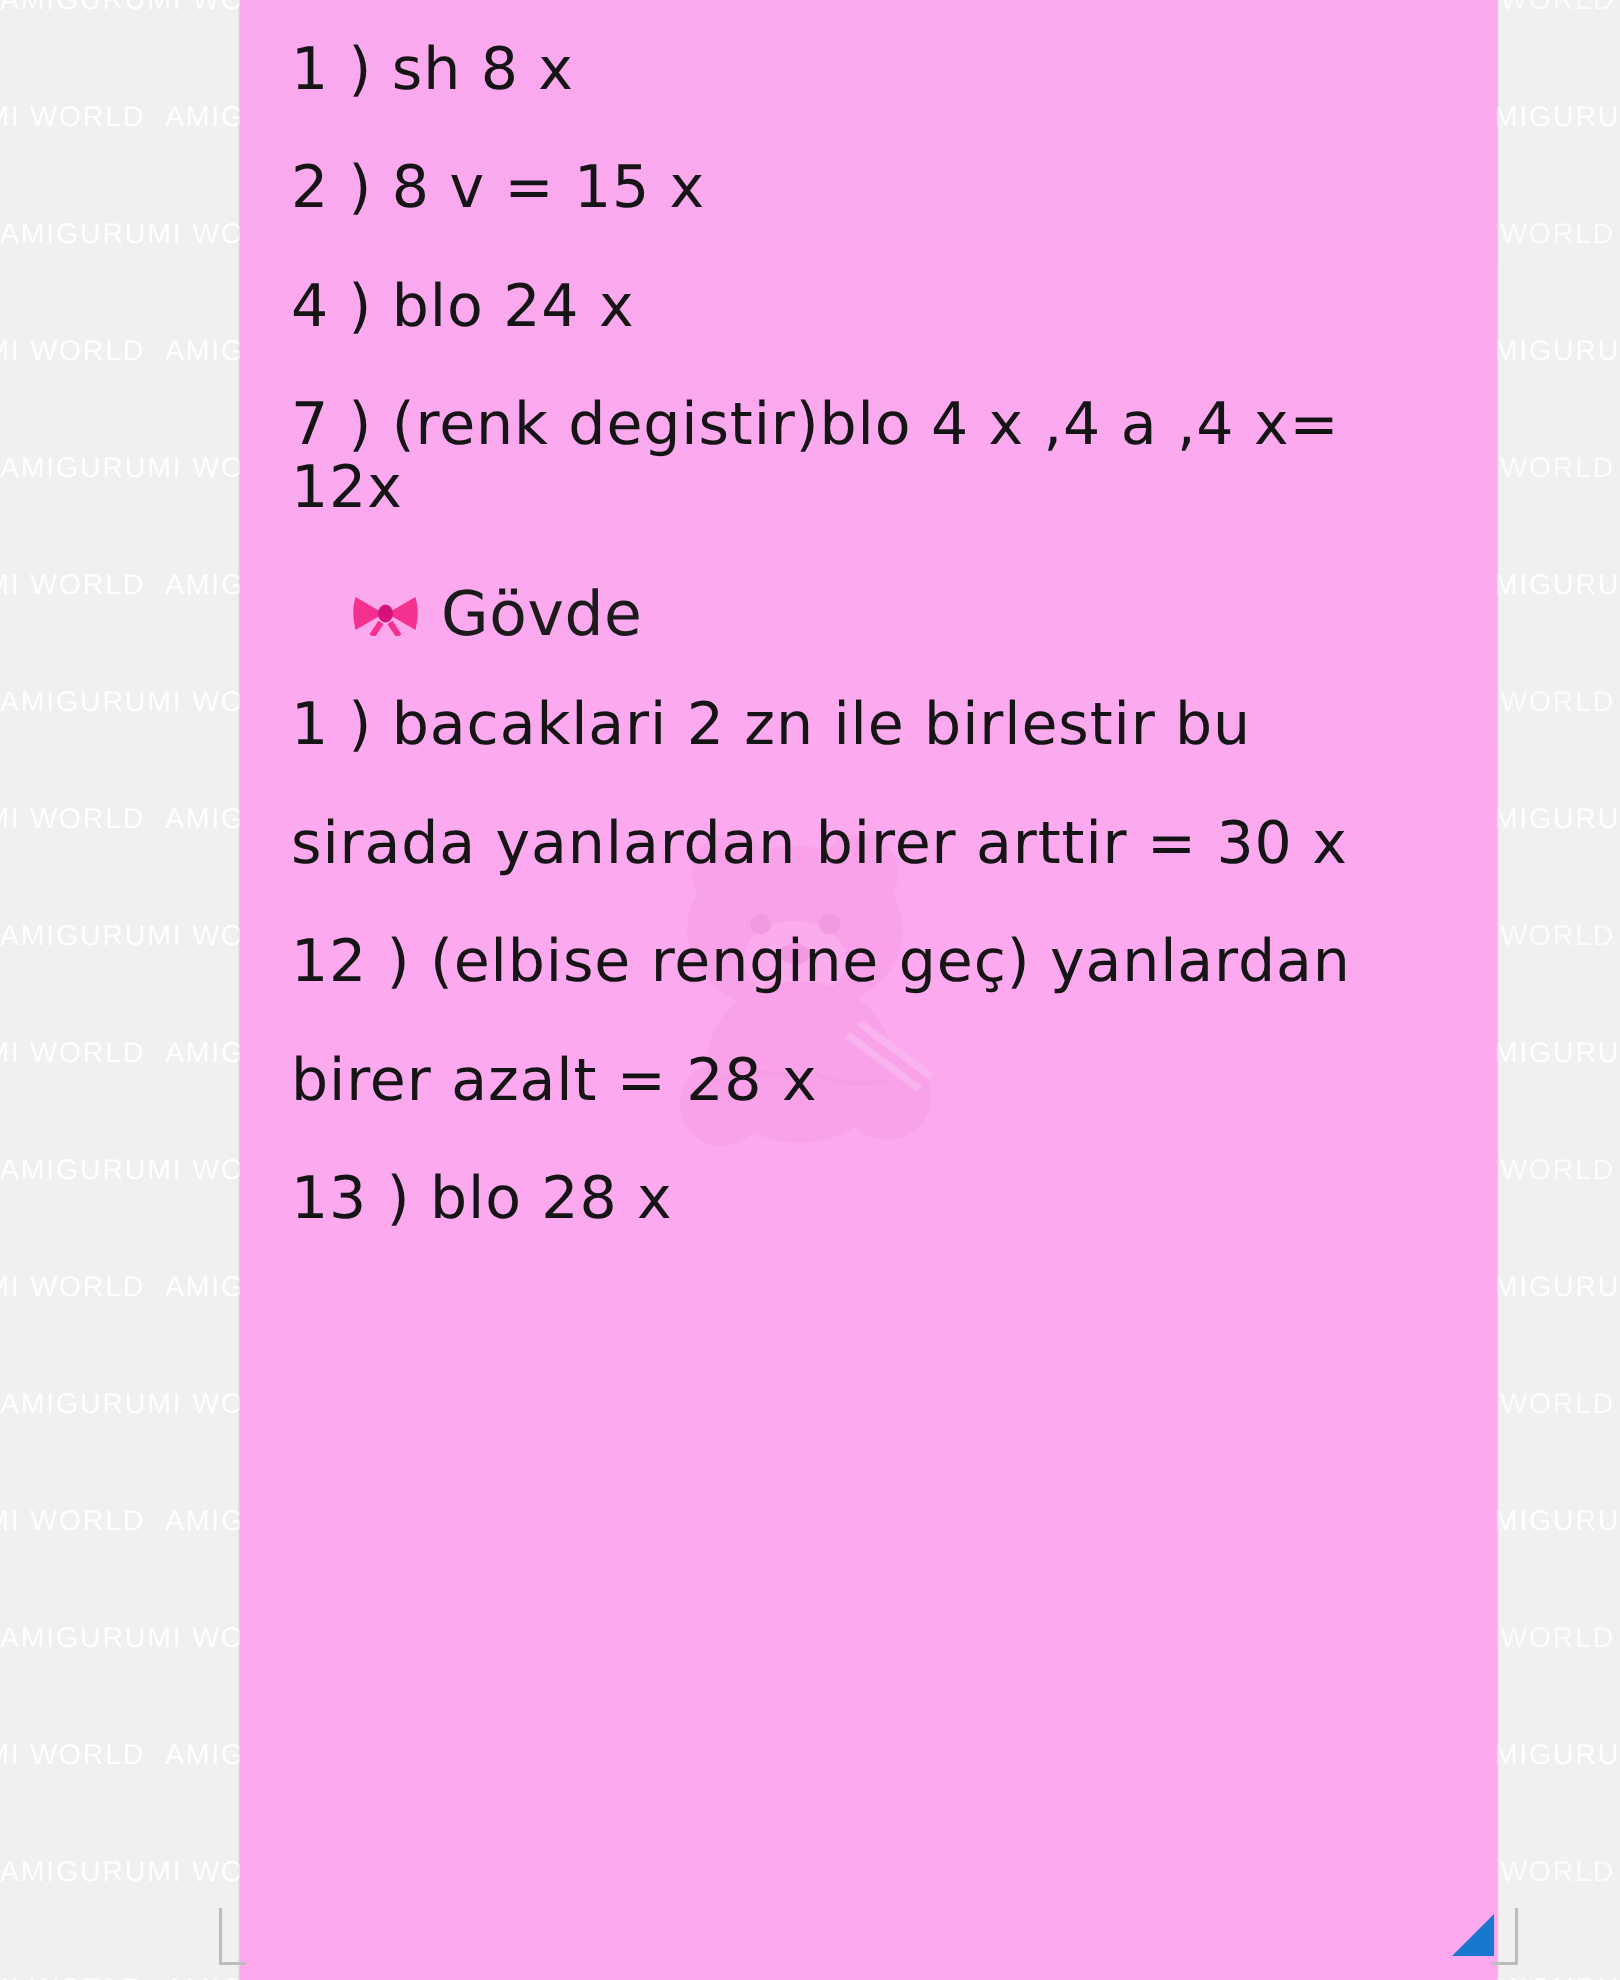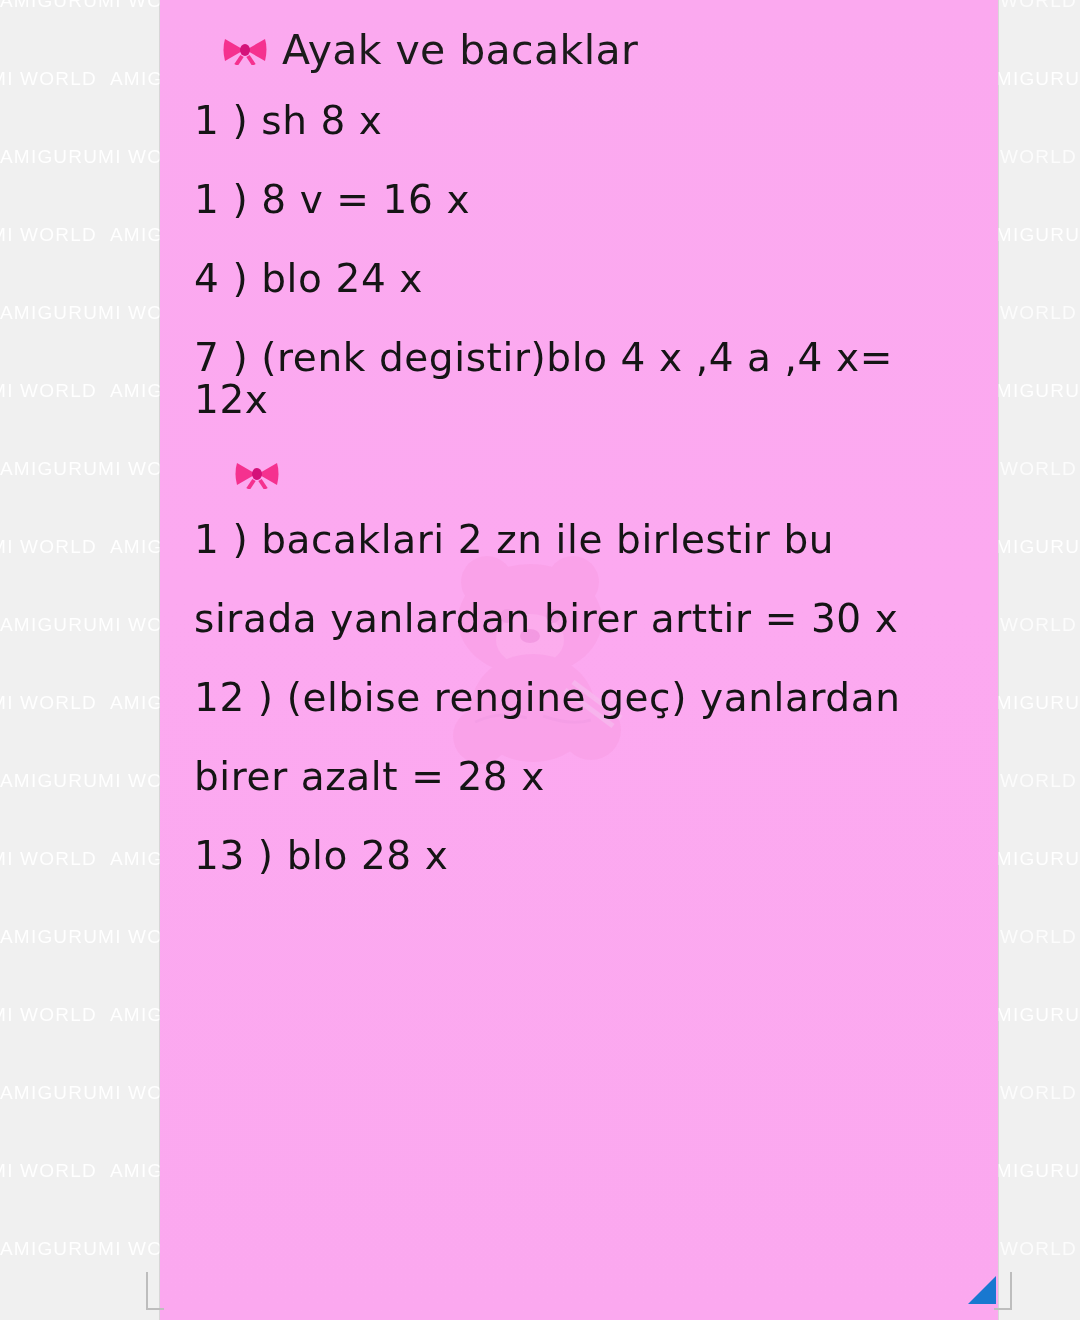--- a/index.html
+++ b/index.html
@@ -256,42 +256,33 @@
         <circle cx="66" cy="196" r="28"></circle>
         <circle cx="176" cy="190" r="30"></circle>
         <path d="M60 182 q26 -12 52 -4" stroke="#e07ec8" stroke-width="3" fill="none"></path>
         <path d="M128 176 q28 10 48 4" stroke="#e07ec8" stroke-width="3" fill="none"></path>
         <path d="M150 150 l48 36" stroke="#e6e6e6" stroke-width="5" fill="none" opacity="0.8"></path>
         <path d="M158 142 l48 36" stroke="#e6e6e6" stroke-width="5" fill="none" opacity="0.8"></path>
       </g>
     </svg>
 
     <div class="note-inner" id="note-body">
-        <div class="heading-row">
-          <span class="bow-icon"><svg width="46" height="30" viewBox="0 0 46 30">
-              <path d="M22 15 L3 4 Q0 14 3 26 Z" fill="#f5318f"></path>
-              <path d="M24 15 L43 4 Q46 14 43 26 Z" fill="#f5318f"></path>
-              <ellipse cx="23" cy="15" rx="5" ry="6" fill="#d4127a"></ellipse>
-              <path d="M20 21 L14 30" stroke="#f5318f" stroke-width="4" fill="none"></path>
-              <path d="M26 21 L32 30" stroke="#f5318f" stroke-width="4" fill="none"></path>
-            </svg></span>
-          <span class="heading-text">Ayak ve bacaklar</span>
-        </div>
         <div class="line">1 ) sh 8 x</div>
-        <div class="line">1 ) 8 v = 16 x</div>
+        <div class="line">2 ) 8 v = 15 x</div>
         <div class="line">4 ) blo 24 x</div>
         <div class="line">7 ) (renk degistir)blo 4 x ,4 a ,4 x= 12x</div>
         <div class="heading-row second">
           <span class="bow-icon"><svg width="46" height="30" viewBox="0 0 46 30">
               <path d="M22 15 L3 4 Q0 14 3 26 Z" fill="#f5318f"></path>
               <path d="M24 15 L43 4 Q46 14 43 26 Z" fill="#f5318f"></path>
               <ellipse cx="23" cy="15" rx="5" ry="6" fill="#d4127a"></ellipse>
               <path d="M20 21 L14 30" stroke="#f5318f" stroke-width="4" fill="none"></path>
               <path d="M26 21 L32 30" stroke="#f5318f" stroke-width="4" fill="none"></path>
             </svg></span>
+          <span class="heading-text">Gövde</span>
         </div>
         <div class="line">1 ) bacaklari 2 zn ile birlestir bu</div>
         <div class="line">sirada yanlardan birer arttir = 30 x</div>
         <div class="line">12 ) (elbise rengine geç) yanlardan</div>
         <div class="line">birer azalt = 28 x</div>
         <div class="line">13 ) blo 28 x</div>
       </div>
   </div>
 
   <div class="edge-line l"></div>

